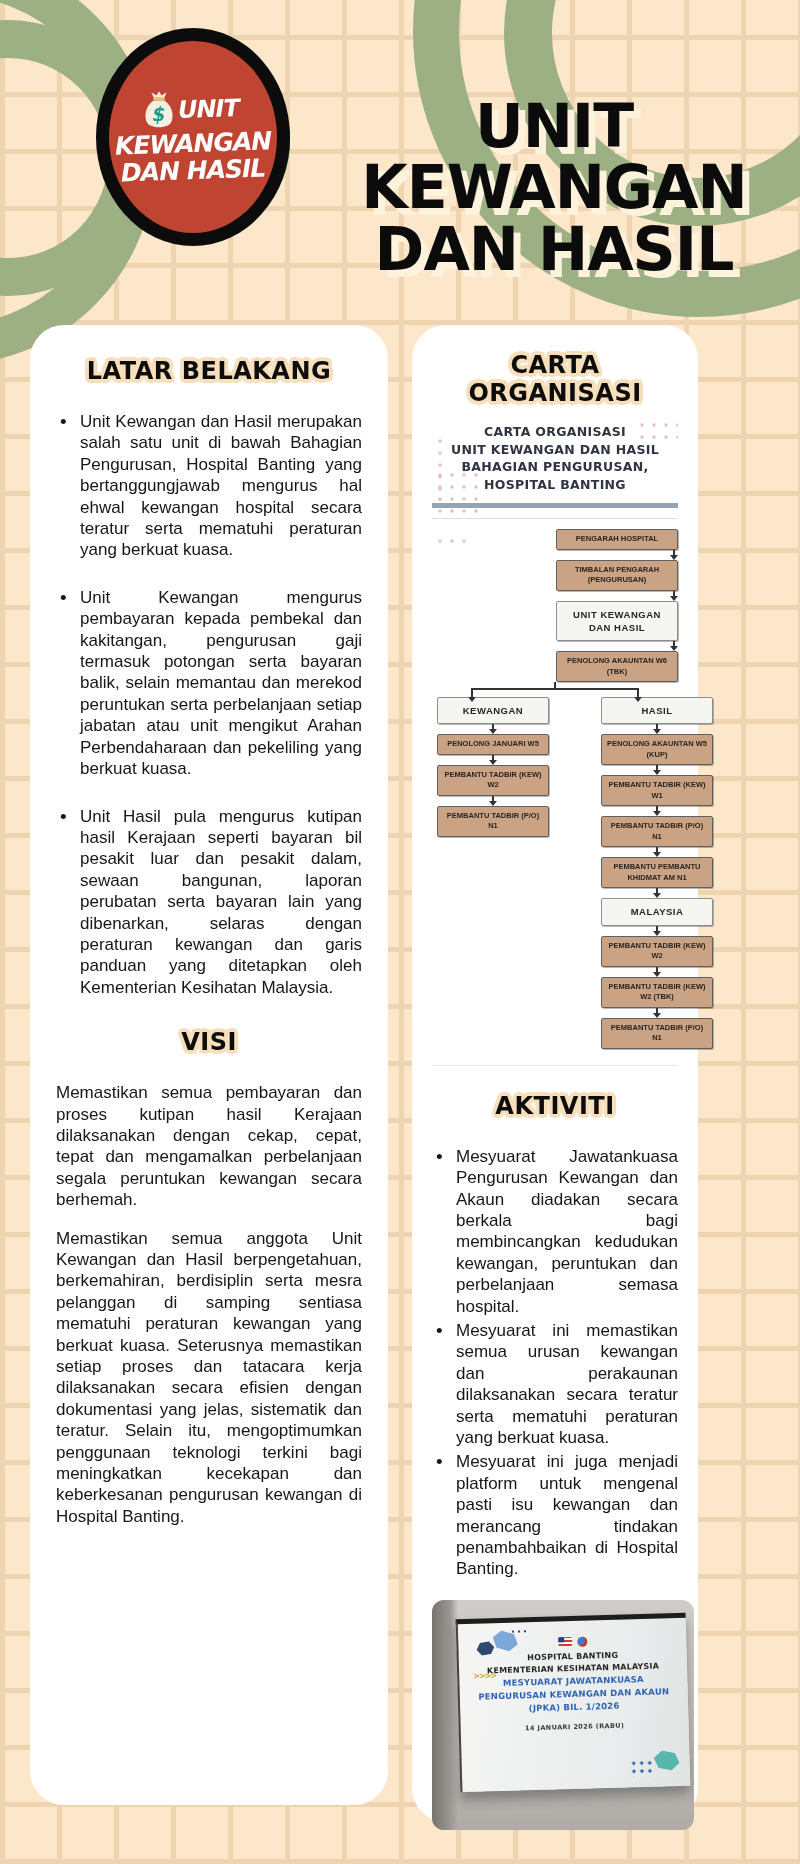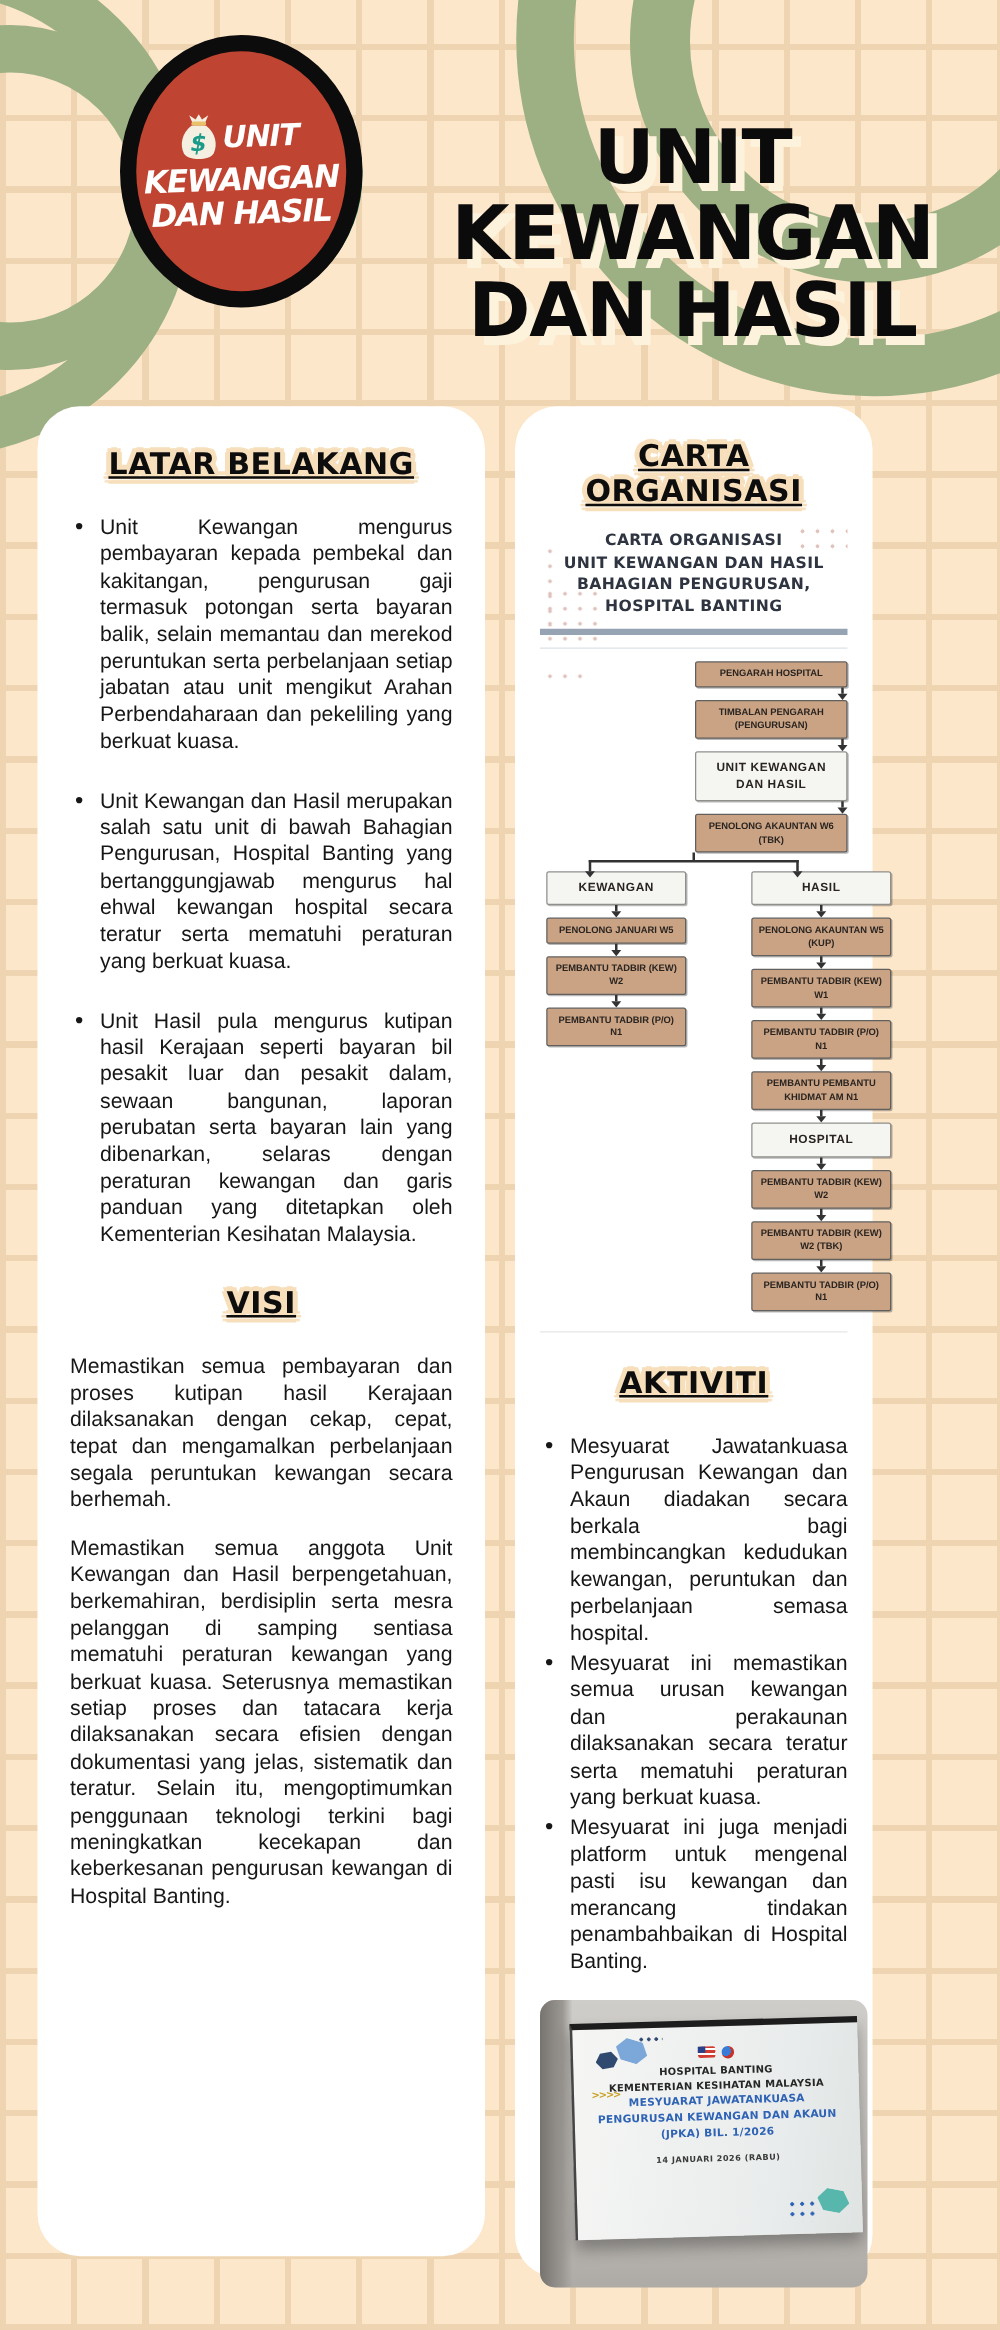--- a/index.html
+++ b/index.html
@@ -33,21 +33,21 @@
     font-family:"DejaVu Sans",sans-serif;font-weight:bold;font-size:60px;line-height:1.02;
     letter-spacing:-1px;color:#0b0b0b;text-shadow:7px 7px 0 #fdf2dc;}
 
   
   .card{position:absolute;background:#ffffff;border-radius:34px;box-sizing:border-box;top:325px;}
   .card-left{left:30px;width:358px;height:1480px;padding:32px 26px;}
   .card-right{left:412px;width:286px;height:1497px;padding:26px 20px;}
   .card-heading{font-family:"DejaVu Sans",sans-serif;font-weight:bold;font-size:24px;
     text-align:center;color:#0d0d0d;margin:0 0 6px 0;letter-spacing:0.5px;
     text-shadow:3px 3px 0 #f7dfbc,-3px 3px 0 #f7dfbc,3px -3px 0 #f7dfbc,-3px -3px 0 #f7dfbc,
-                0 4px 0 #f7dfbc,0 -4px 0 #f7dfbc,4px 0 0 #f7dfbc,-4px 0 0 #f7dfbc;text-decoration:underline;}
+                0 4px 0 #f7dfbc,0 -4px 0 #f7dfbc,4px 0 0 #f7dfbc,-4px 0 0 #f7dfbc;}
   .sub-heading{margin:30px 0 26px 0;}
   .body-text{font-size:17px;line-height:1.26;text-align:justify;color:#171717;}
   ul.bullets{list-style:none;margin:26px 0 0 0;padding:0;}
   ul.bullets li{position:relative;padding-left:24px;margin-bottom:26px;
     font-size:17px;line-height:1.26;text-align:justify;}
   ul.bullets li::before{content:"\2022";position:absolute;left:4px;top:-1px;font-size:19px;}
   ul.bullets.tight li{margin-bottom:3px;}
 
   
   .chart-panel{position:relative;margin-top:16px;}
@@ -141,22 +141,22 @@
 
 <h1 class="main-title">
   <div>UNIT</div>
   <div>KEWANGAN</div>
   <div>DAN HASIL</div>
 </h1>
 
 <div class="card card-left">
   <h2 class="card-heading">LATAR BELAKANG</h2>
   <ul class="bullets">
+    <li>Unit Kewangan dan Hasil merupakan salah satu unit di bawah Bahagian Pengurusan, Hospital Banting yang bertanggungjawab mengurus hal ehwal kewangan hospital secara teratur serta mematuhi peraturan yang berkuat kuasa.</li>
     <li>Unit Kewangan mengurus pembayaran kepada pembekal dan kakitangan, pengurusan gaji termasuk potongan serta bayaran balik, selain memantau dan merekod peruntukan serta perbelanjaan setiap jabatan atau unit mengikut Arahan Perbendaharaan dan pekeliling yang berkuat kuasa.</li>
-    <li>Unit Kewangan dan Hasil merupakan salah satu unit di bawah Bahagian Pengurusan, Hospital Banting yang bertanggungjawab mengurus hal ehwal kewangan hospital secara teratur serta mematuhi peraturan yang berkuat kuasa.</li>
     <li>Unit Hasil pula mengurus kutipan hasil Kerajaan seperti bayaran bil pesakit luar dan pesakit dalam, sewaan bangunan, laporan perubatan serta bayaran lain yang dibenarkan, selaras dengan peraturan kewangan dan garis panduan yang ditetapkan oleh Kementerian Kesihatan Malaysia.</li>
   </ul>
   <h2 class="card-heading sub-heading">VISI</h2>
   <p class="body-text">Memastikan semua pembayaran dan proses kutipan hasil Kerajaan dilaksanakan dengan cekap, cepat, tepat dan mengamalkan perbelanjaan segala peruntukan kewangan secara berhemah.</p>
   <p class="body-text">Memastikan semua anggota Unit Kewangan dan Hasil berpengetahuan, berkemahiran, berdisiplin serta mesra pelanggan di samping sentiasa mematuhi peraturan kewangan yang berkuat kuasa. Seterusnya memastikan setiap proses dan tatacara kerja dilaksanakan secara efisien dengan dokumentasi yang jelas, sistematik dan teratur. Selain itu, mengoptimumkan penggunaan teknologi terkini bagi meningkatkan kecekapan dan keberkesanan pengurusan kewangan di Hospital Banting.</p>
 </div>
 
 <div class="card card-right">
   <h2 class="card-heading">CARTA ORGANISASI</h2>
 
@@ -233,21 +233,21 @@
           <div class="obox narrow">PEMBANTU TADBIR (P/O) N1</div>
           <div class="conn">
               <i class="cl"></i>
               <i class="ca"></i>
             </div>
           <div class="obox narrow">PEMBANTU PEMBANTU KHIDMAT AM N1</div>
           <div class="conn">
               <i class="cl"></i>
               <i class="ca"></i>
             </div>
-          <div class="obox light narrow">HOSPITAL</div>
+          <div class="obox light narrow">MALAYSIA</div>
           <div class="conn">
               <i class="cl"></i>
               <i class="ca"></i>
             </div>
           <div class="obox narrow">PEMBANTU TADBIR (KEW) W2</div>
           <div class="conn">
               <i class="cl"></i>
               <i class="ca"></i>
             </div>
           <div class="obox narrow">PEMBANTU TADBIR (KEW) W2 (TBK)</div>

